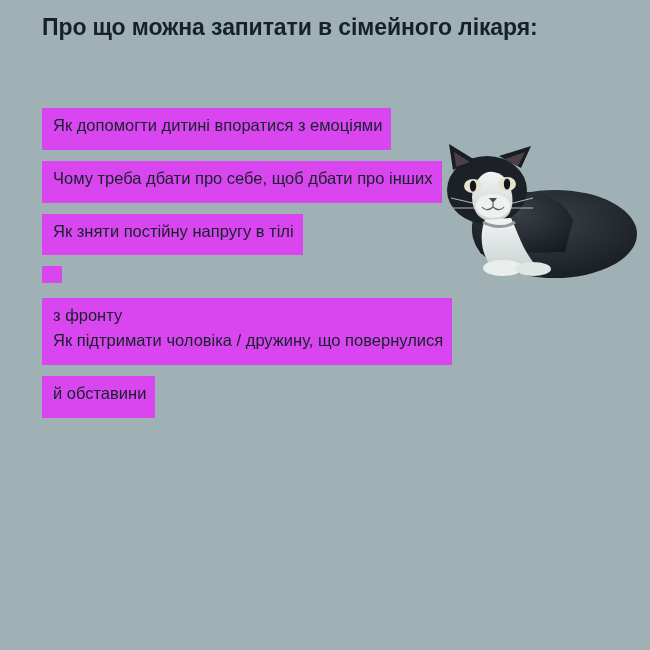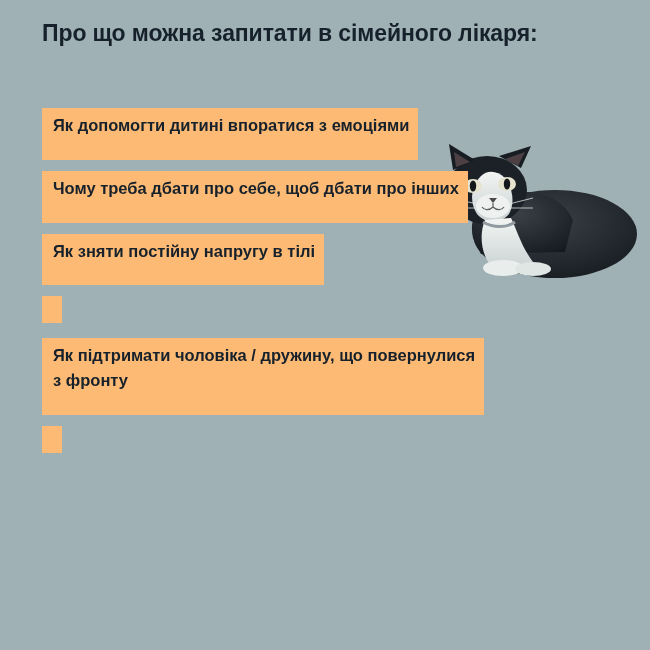--- a/index.html
+++ b/index.html
@@ -15,45 +15,45 @@
     position: relative;
   }
   .poster {
     position: absolute;
     inset: 0;
     background: #9fb1b4;
   }
   .title {
     position: absolute;
     left: 42px;
-    top: 18px;
+    top: 12px;
     width: 540px;
     font-size: 23px;
     font-weight: bold;
     line-height: 1.33;
     color: #16212b;
     letter-spacing: -0.1px;
   }
   .items {
     position: absolute;
     left: 42px;
     top: 108px;
     width: 566px;
   }
   .item {
     display: inline-block;
-    background: #fdba74;
+    background: #d946ef;
     color: #16212b;
     font-size: 16.5px;
     line-height: 1.5;
-    padding: 5px 9px 22px 11px;
+    padding: 5px 9px 12px 11px;
     margin-bottom: 11px;
     box-decoration-break: clone;
     -webkit-box-decoration-break: clone;
-    font-weight: bold;
+    font-weight: normal;
   }
   .item-wrap {
     display: block;
   }
   .item span.line {
     display: block;
   }
   
   .cat {
     position: absolute;
@@ -136,21 +136,21 @@
     <div class="item-wrap">
       <span class="item">Як зняти постійну напругу в тілі</span>
     </div>
 
 
     <div class="item-wrap">
       <span class="item"></span>
     </div>
 
     <div class="item-wrap">
-      <span class="item"><span class="line">Як підтримати чоловіка / дружину, що повернулися</span><span class="line">з фронту</span></span>
+      <span class="item"><span class="line">з фронту</span><span class="line">Як підтримати чоловіка / дружину, що повернулися</span></span>
     </div>
 
     <div class="item-wrap">
-      <span class="item"></span>
+      <span class="item"><span class="line">й обставини</span></span>
     </div>
 
   </div>
 </div>
 
 </body></html>

